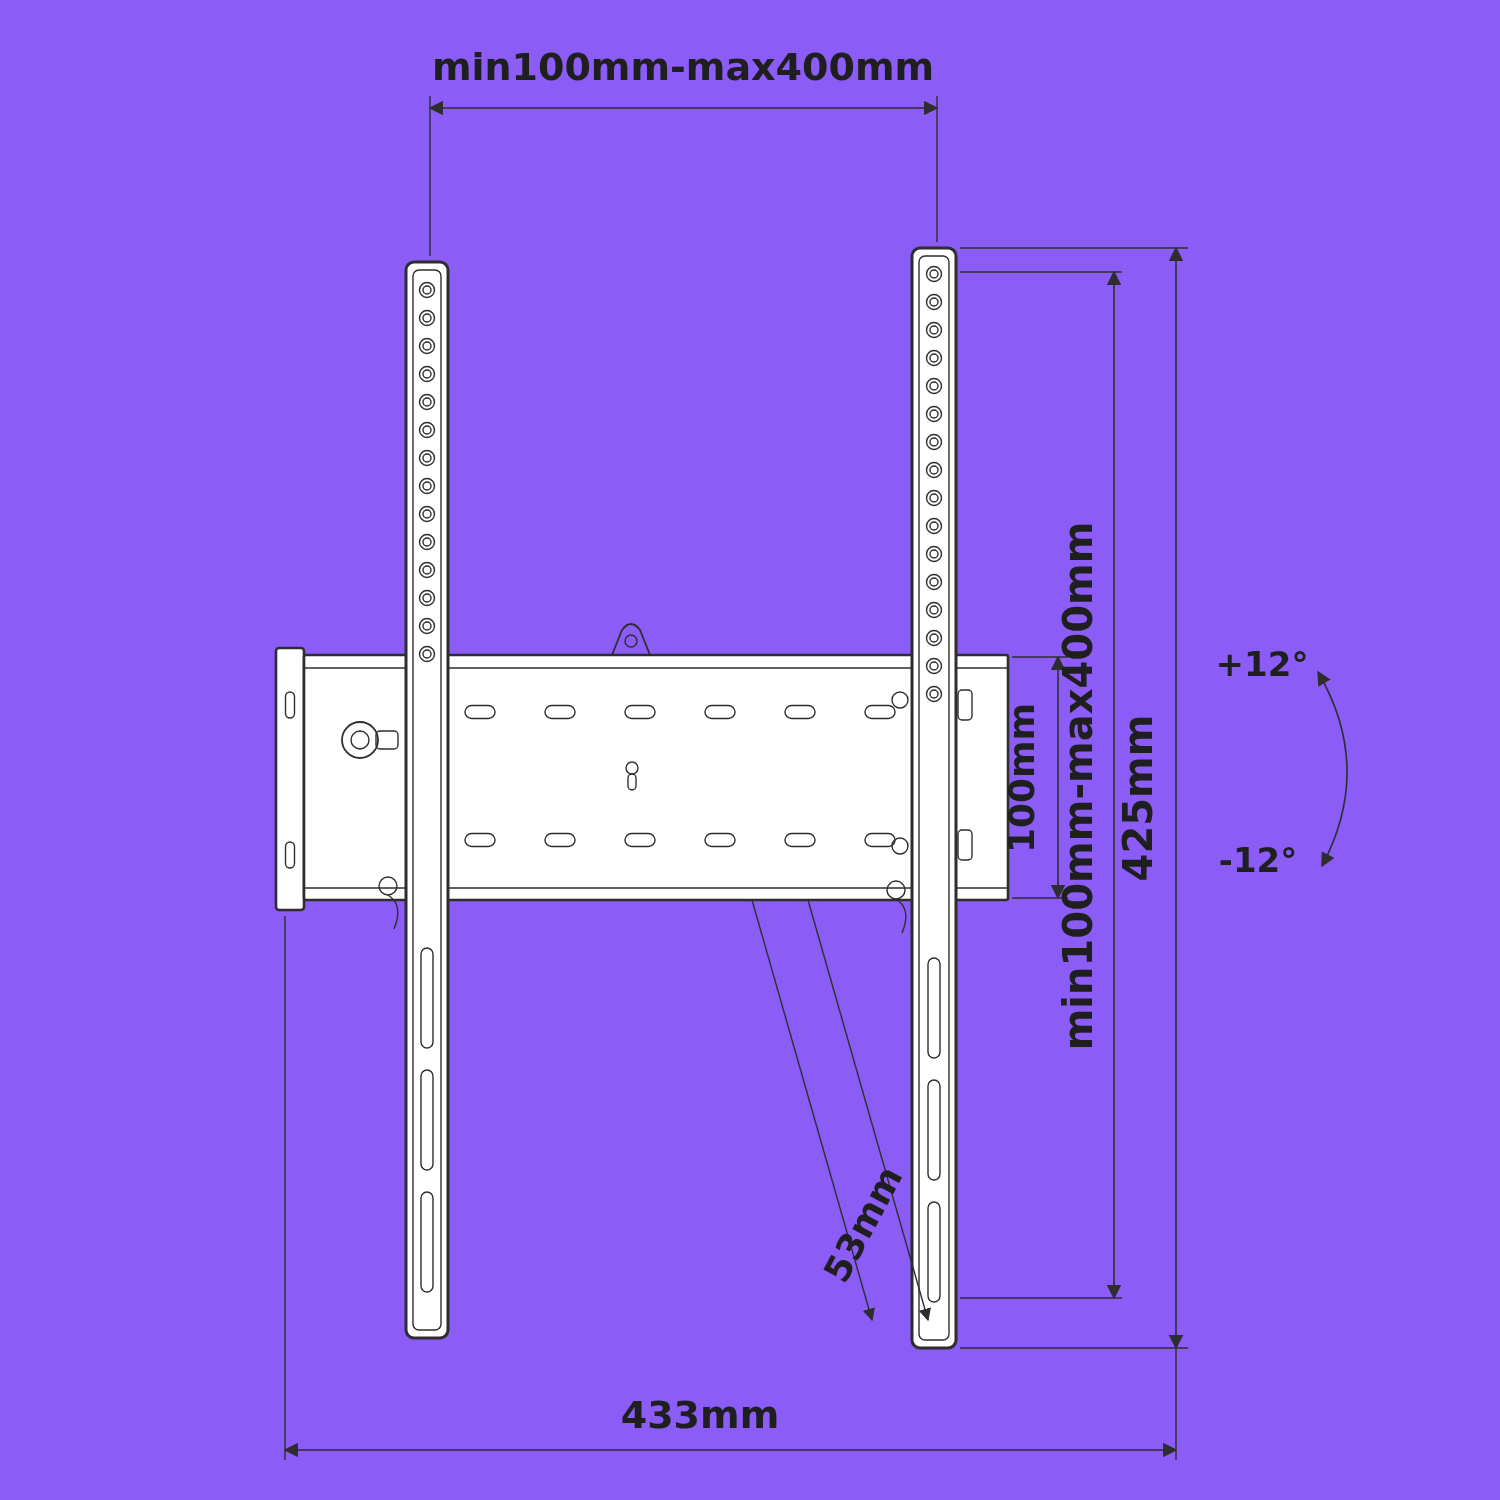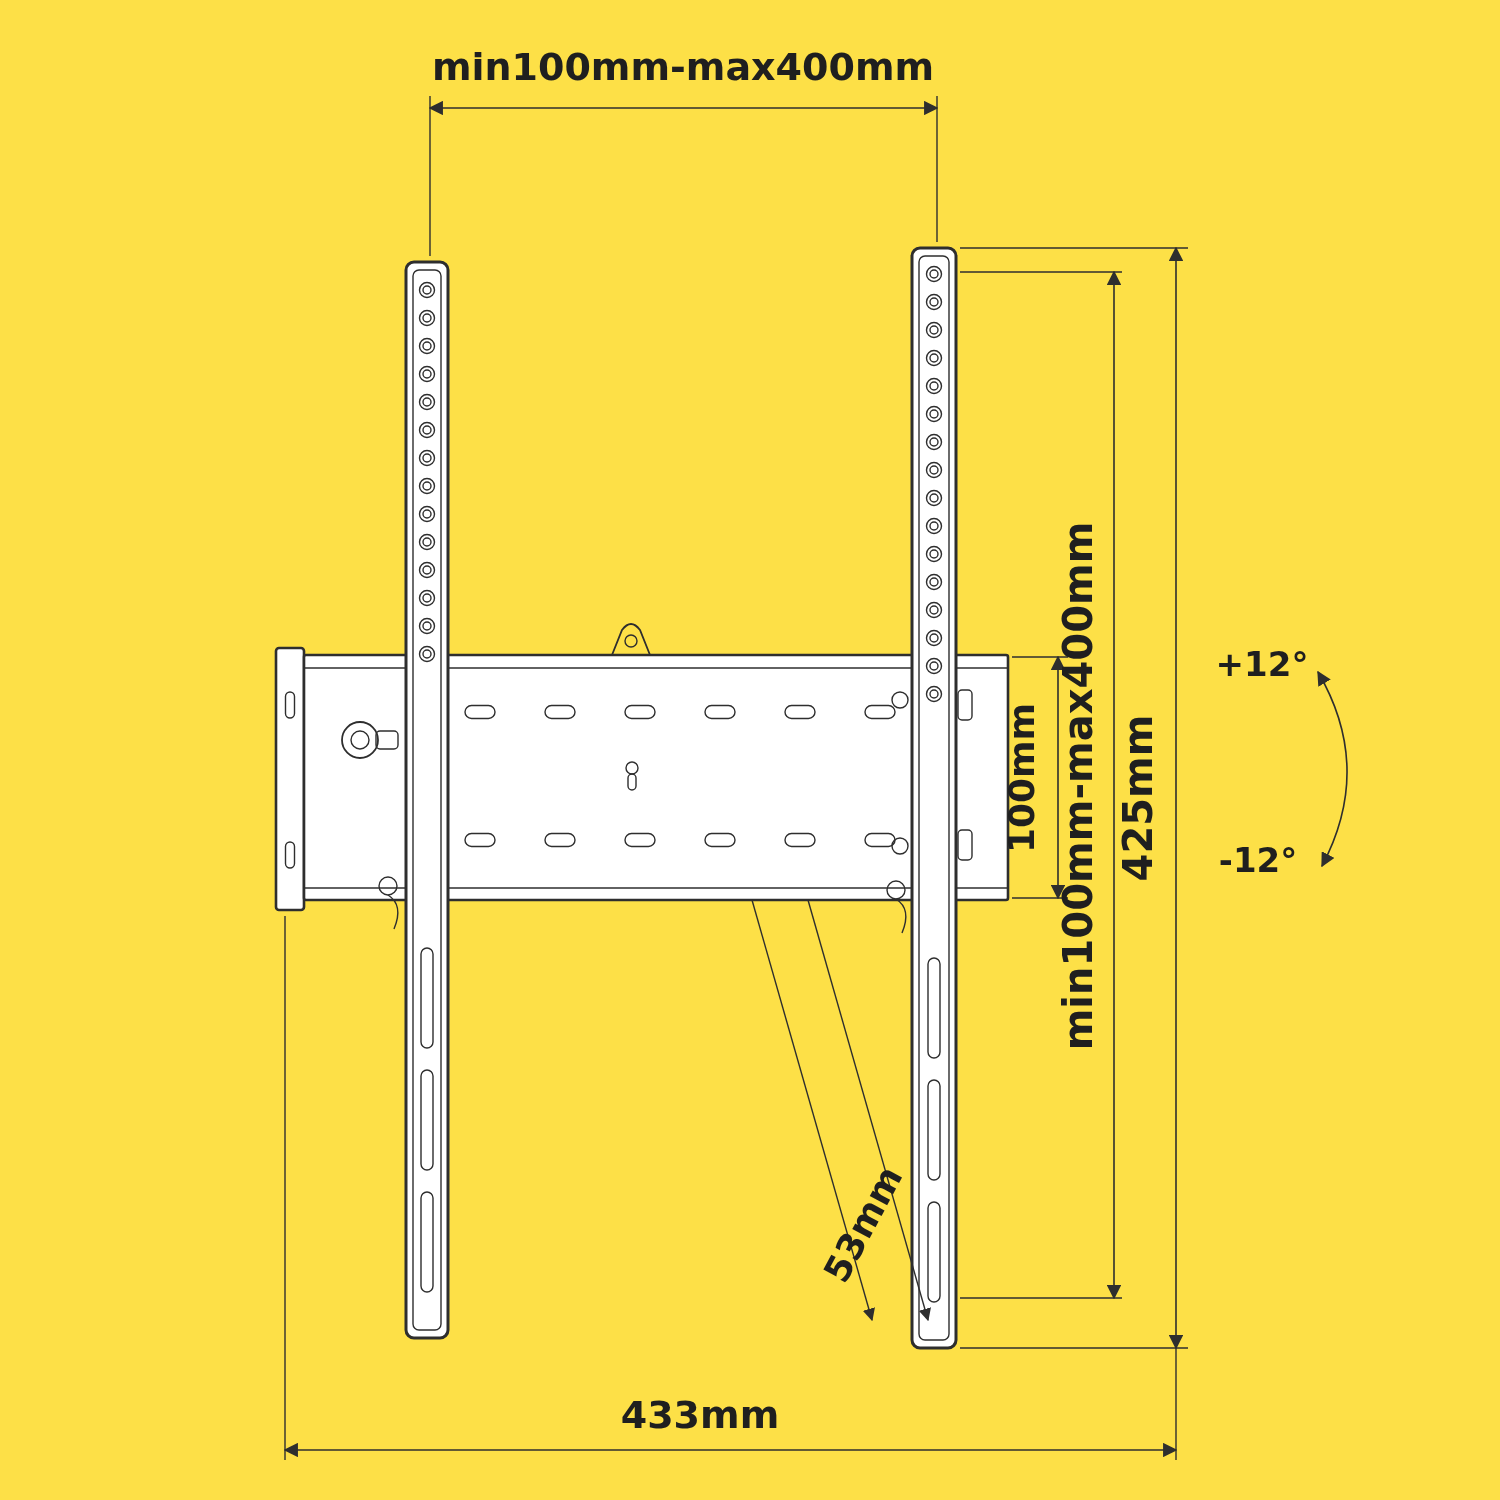--- a/index.html
+++ b/index.html
@@ -1,16 +1,16 @@
 <!DOCTYPE html>
 <html><head>
 <meta charset="utf-8">
 <style>
   html,body { margin:0; padding:0; background:#ffffff; }
-  .stage { width:1500px; height:1500px; background:#fde047; position:relative; }
+  .stage { width:1500px; height:1500px; background:#8b5cf6; position:relative; }
   svg { display:block; }
   .outline { fill:#ffffff; stroke:#2e2e2e; stroke-width:3; }
   .plate   { fill:#ffffff; stroke:#2e2e2e; stroke-width:2.6; }
   .detail  { fill:none; stroke:#2e2e2e; stroke-width:1.8; }
   .thin    { fill:none; stroke:#2e2e2e; stroke-width:1.4; }
   .ext     { fill:none; stroke:#2e2e2e; stroke-width:1.4; }
   .dim     { fill:none; stroke:#2e2e2e; stroke-width:1.6; }
   .lbl     { font-family:"DejaVu Sans", "Liberation Sans", sans-serif; font-weight:600; fill:#1f1f1f; }
 </style>
 </head>

